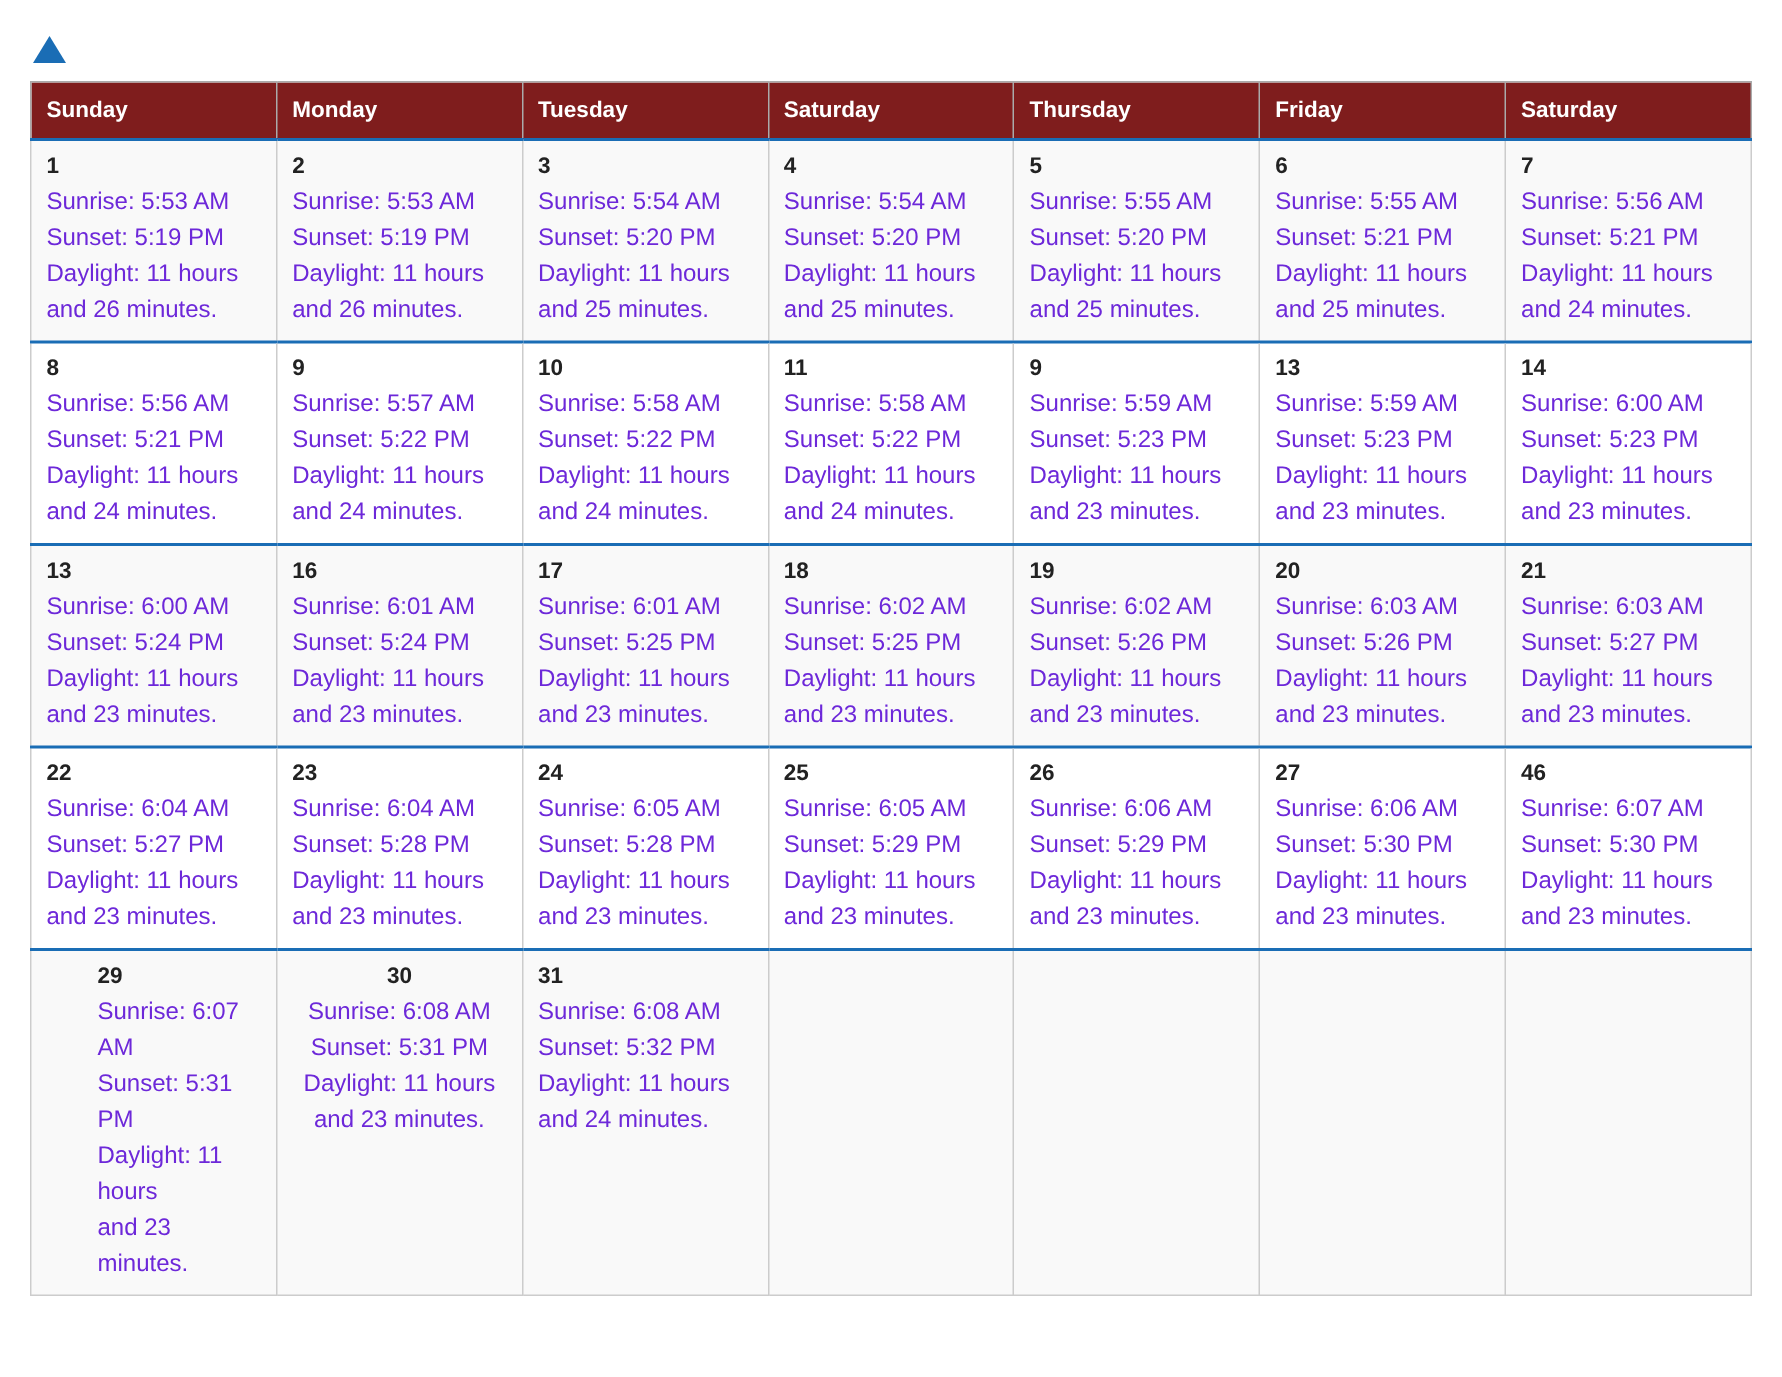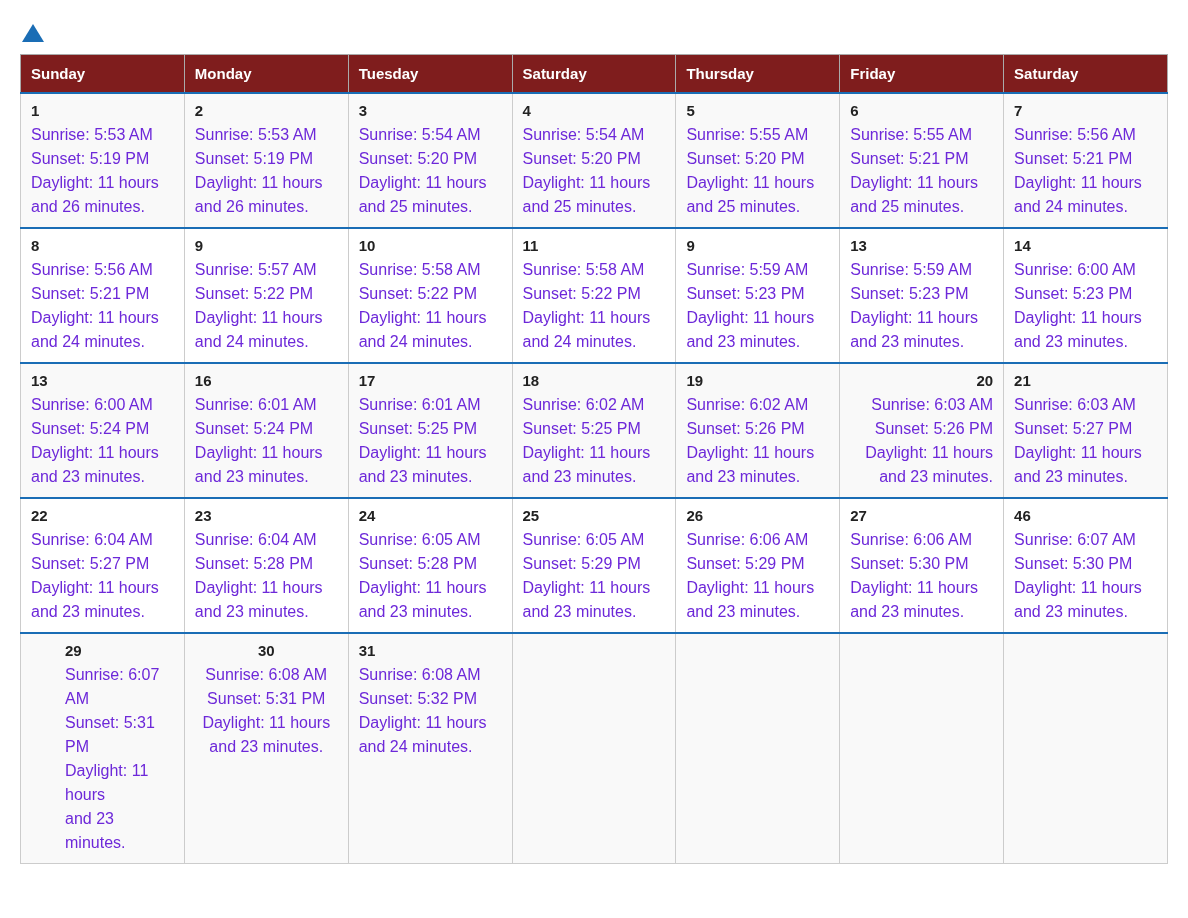--- a/index.html
+++ b/index.html
@@ -220,21 +220,21 @@
           <div class="day-info">Sunrise: 6:01 AM<br>Sunset: 5:25 PM<br>Daylight: 11 hours<br>and 23 minutes.</div>
         </td>
         <td style="border-width: 2px 1px 1px; border-style: solid; border-color: rgb(26, 109, 181) rgb(204, 204, 204) rgb(204, 204, 204);">
           <div class="day-number">18</div>
           <div class="day-info">Sunrise: 6:02 AM<br>Sunset: 5:25 PM<br>Daylight: 11 hours<br>and 23 minutes.</div>
         </td>
         <td style="border-width: 2px 1px 1px; border-style: solid; border-color: rgb(26, 109, 181) rgb(204, 204, 204) rgb(204, 204, 204);">
           <div class="day-number">19</div>
           <div class="day-info">Sunrise: 6:02 AM<br>Sunset: 5:26 PM<br>Daylight: 11 hours<br>and 23 minutes.</div>
         </td>
-        <td style="border-width: 2px 1px 1px; border-style: solid; border-color: rgb(26, 109, 181) rgb(204, 204, 204) rgb(204, 204, 204); text-align: right;">
+        <td style="border-width: 2px 1px 1px; border-style: solid; border-color: rgb(26, 109, 181) rgb(204, 204, 204) rgb(204, 204, 204);">
           <div class="day-number">20</div>
           <div class="day-info">Sunrise: 6:03 AM<br>Sunset: 5:26 PM<br>Daylight: 11 hours<br>and 23 minutes.</div>
         </td>
         <td style="border-width: 2px 1px 1px; border-style: solid; border-color: rgb(26, 109, 181) rgb(204, 204, 204) rgb(204, 204, 204);">
           <div class="day-number">21</div>
           <div class="day-info">Sunrise: 6:03 AM<br>Sunset: 5:27 PM<br>Daylight: 11 hours<br>and 23 minutes.</div>
         </td>
       </tr>
       <tr>
         <td style="border-width: 2px 1px 1px; border-style: solid; border-color: rgb(26, 109, 181) rgb(204, 204, 204) rgb(204, 204, 204);">

